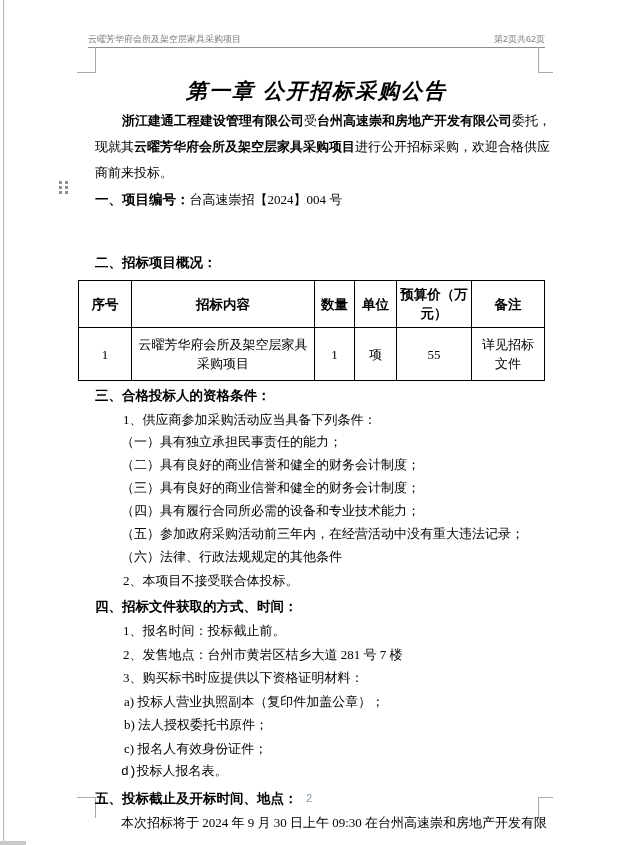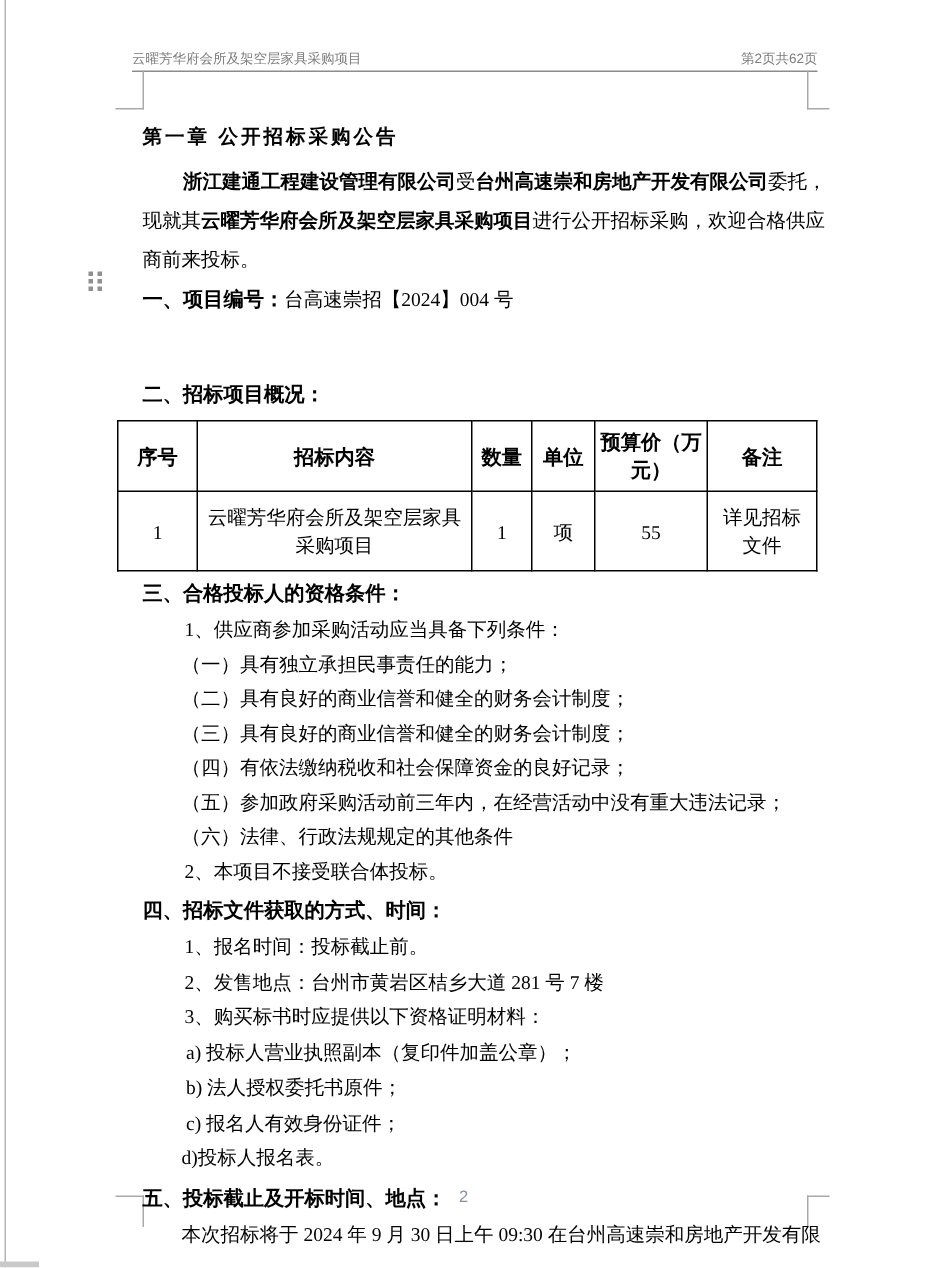--- a/index.html
+++ b/index.html
@@ -28,36 +28,36 @@
 
   
   .dots{position:absolute;left:59px;top:181px;display:grid;
         grid-template-columns:3px 3px;grid-auto-rows:3px;gap:2px 3px;}
   .dots span{background:#909090;display:block;}
 
   
   .content{position:absolute;left:95px;top:78px;width:443px;font-size:13px;}
   .doc-title{
     font-family:"Liberation Sans","DejaVu Sans",sans-serif;
-    font-weight:bold;font-size:13px;letter-spacing:2px;
-    line-height:26px;text-align:left;white-space:nowrap;
+    font-weight:bold;font-size:21px;letter-spacing:2px;
+    line-height:26px;text-align:center;white-space:nowrap;font-style:italic;
   }
   .intro-line{line-height:26px;white-space:nowrap;}
   .intro-line.first{margin-top:4px;text-indent:27px;text-align:right;}
   .b{font-weight:bold;}
 
   .sec-label{
     font-family:"Liberation Sans","DejaVu Sans",sans-serif;
     font-weight:bold;font-size:13.5px;line-height:24px;white-space:nowrap;margin-top:40px;
   }
   .sec-label .val{font-family:"Liberation Serif","DejaVu Serif",serif;font-weight:normal;font-size:13px;}
   .mt2{margin-top:2px;} .mt3{margin-top:3px;}
   .item{line-height:23px;white-space:nowrap;}
   .item.i4{line-height:23.5px;}
-  .pl26{padding-left:26px;} .pl28{padding-left:28px;} .pl29{padding-left:29px;}
+  .pl26{padding-left:26px;font-family:Liberation Mono, monospace;} .pl28{padding-left:28px;} .pl29{padding-left:29px;}
   .body-par{line-height:24px;white-space:nowrap;text-indent:26px;}
   .sec2{line-height:22px;}
 
   
   .info-table{
     border-collapse:collapse;table-layout:fixed;width:466px;
     margin-left:-17px;margin-top:6px;text-align:center;
   }
   .info-table td{
     border:1px solid #000;vertical-align:middle;
@@ -143,21 +143,21 @@
 文件</td>
     </tr>
   </tbody>
     </table>
 
   <div class="sec-label mt3">三、合格投标人的资格条件：</div>
   <div class="item pl28">1、供应商参加采购活动应当具备下列条件：</div>
   <div class="item pl26">（一）具有独立承担民事责任的能力；</div>
   <div class="item pl26">（二）具有良好的商业信誉和健全的财务会计制度；</div>
   <div class="item pl26">（三）具有良好的商业信誉和健全的财务会计制度；</div>
-  <div class="item pl26">（四）有依法缴纳税收和社会保障资金的良好记录；</div>
+  <div class="item pl26">（四）具有履行合同所必需的设备和专业技术能力；</div>
   <div class="item pl26">（五）参加政府采购活动前三年内，在经营活动中没有重大违法记录；</div>
   <div class="item pl26">（六）法律、行政法规规定的其他条件</div>
   <div class="item pl28">2、本项目不接受联合体投标。</div>
 
   <div class="sec-label mt3">四、招标文件获取的方式、时间：</div>
   <div class="item i4 pl28">1、报名时间：投标截止前。</div>
   <div class="item i4 pl28">2、发售地点：台州市黄岩区桔乡大道 281 号 7 楼</div>
   <div class="item i4 pl28">3、购买标书时应提供以下资格证明材料：</div>
   <div class="item i4 pl29">a) 投标人营业执照副本（复印件加盖公章）；</div>
   <div class="item i4 pl29">b) 法人授权委托书原件；</div>

